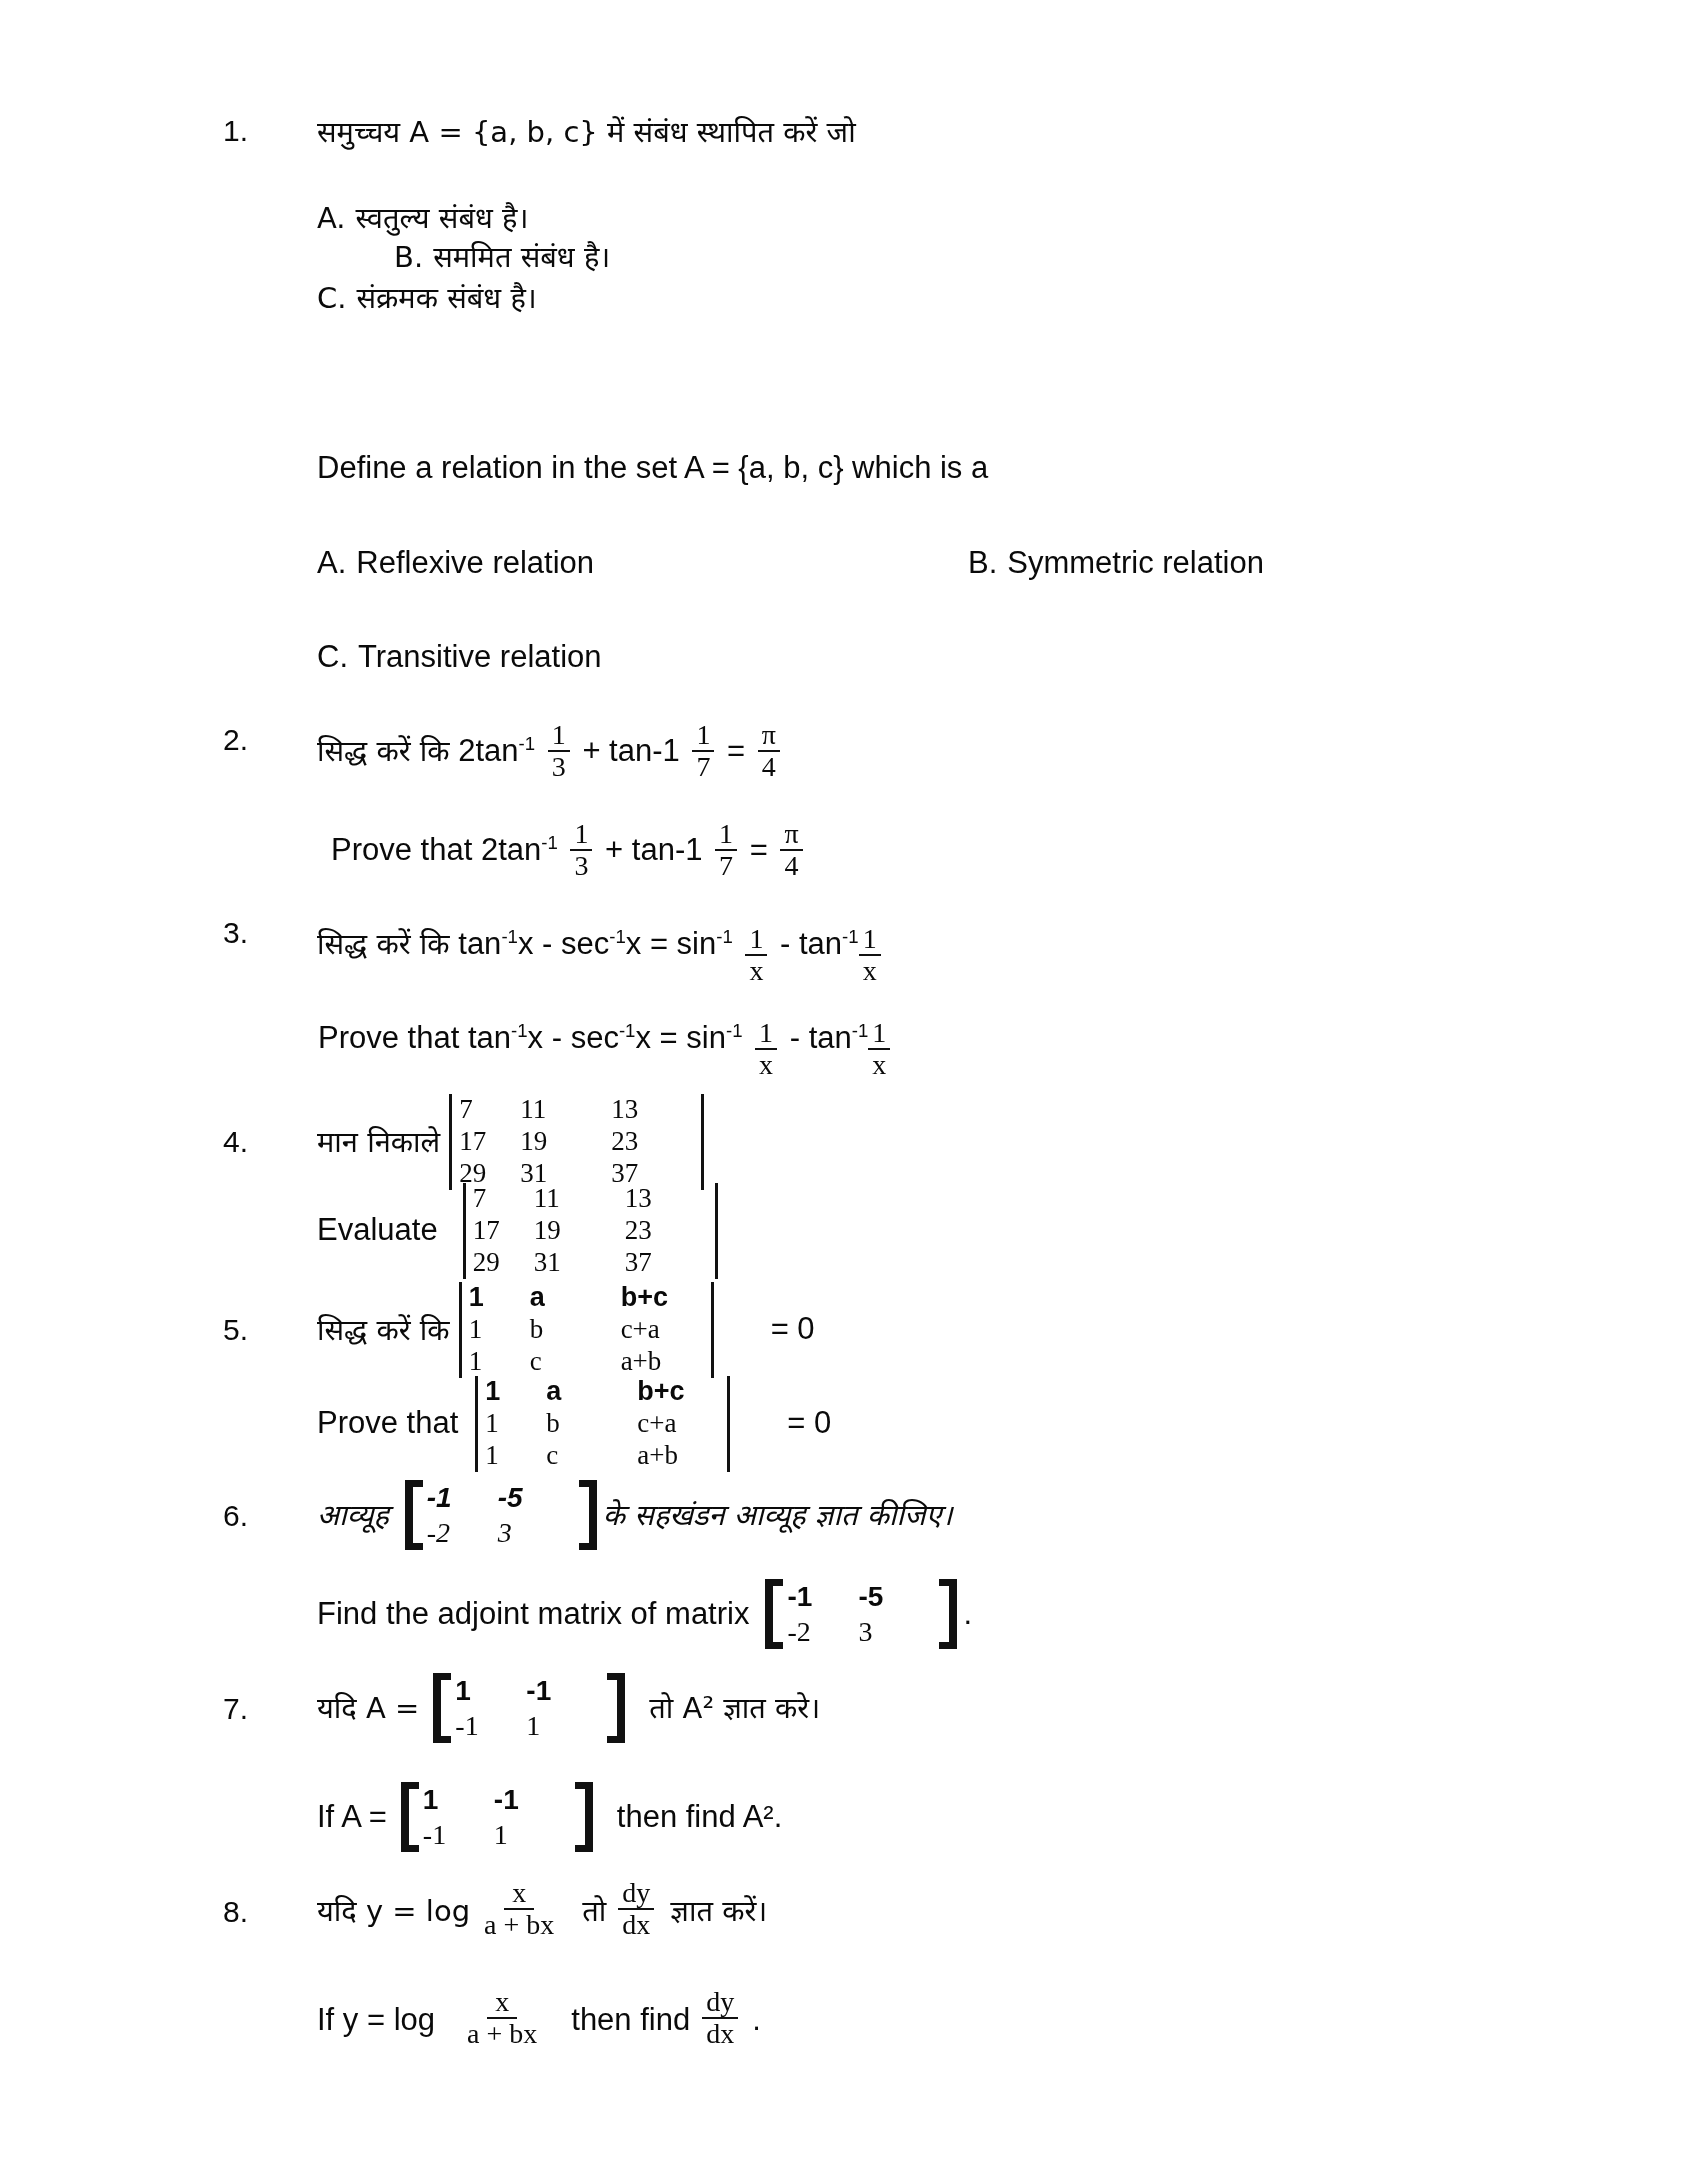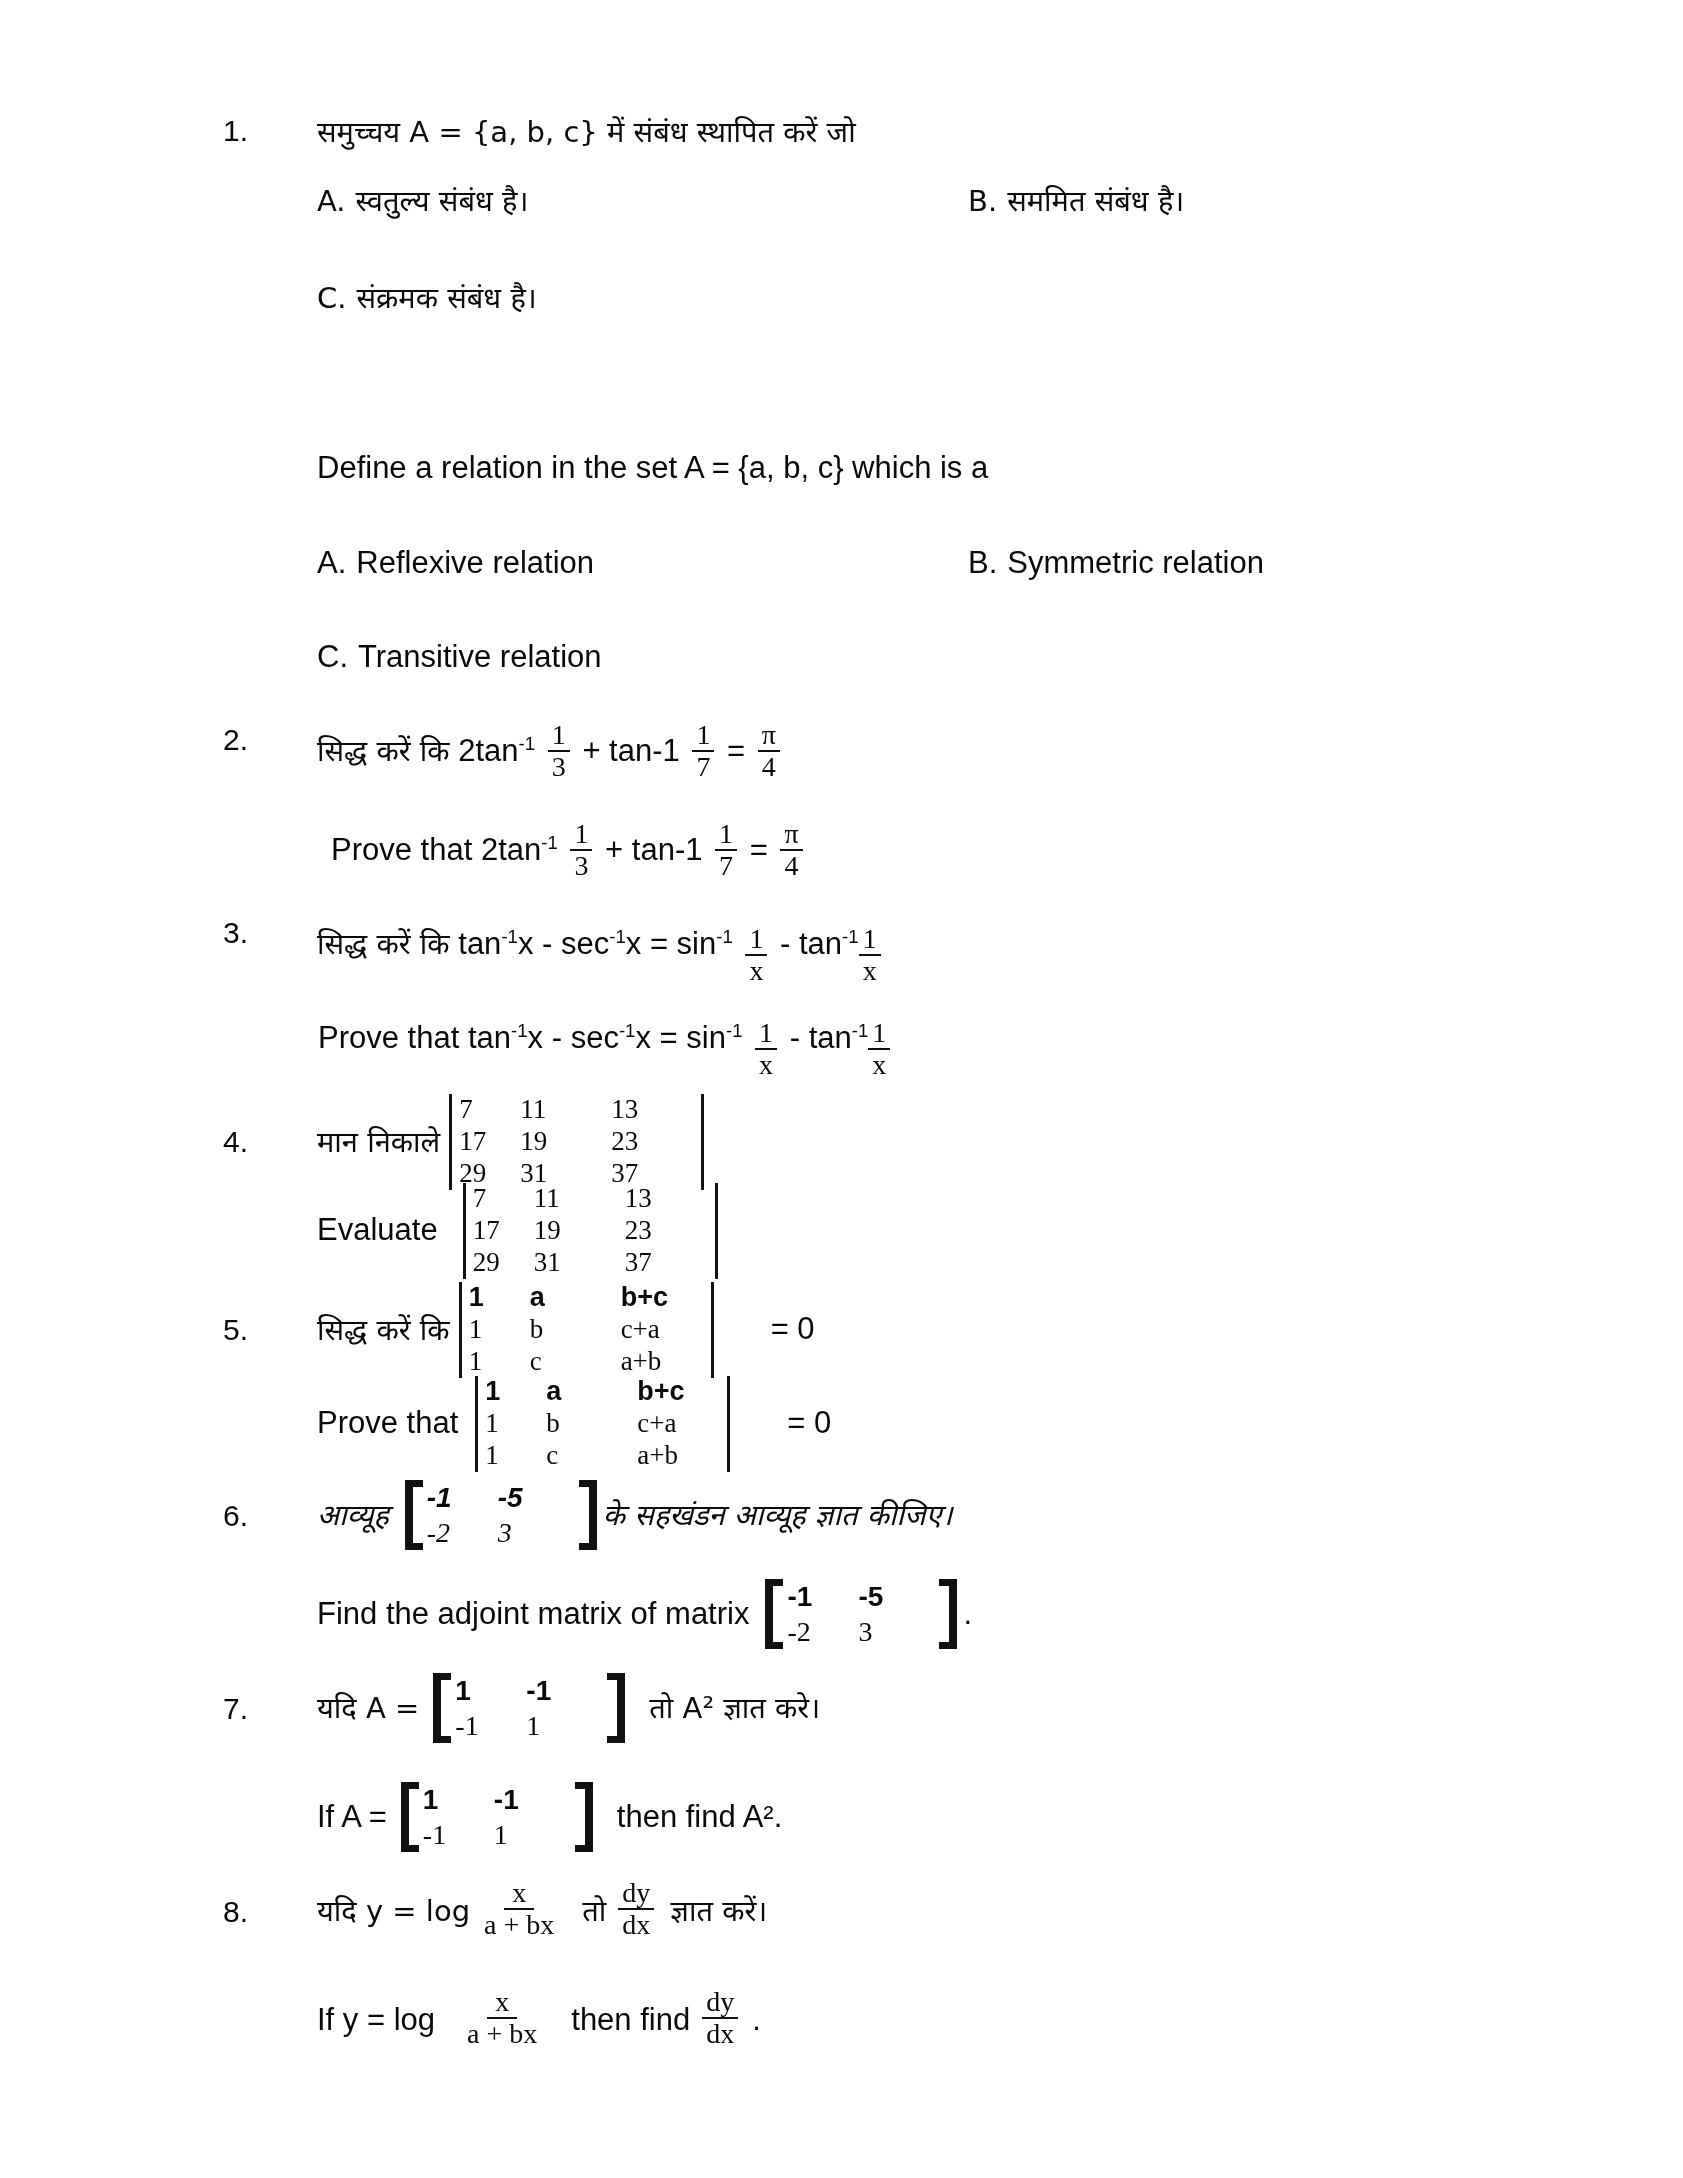--- a/index.html
+++ b/index.html
@@ -143,21 +143,21 @@
 </head>
 <body>
 
 <div class="page">
 
   <div class="q" style="top:114px; left:223px; width:1287px;">
     <div class="qnum">1.</div>
     <div class="qbody hindi">समुच्चय A = {a, b, c} में संबंध स्थापित करें जो</div>
   </div>
 
-  <div class="optrow" style="top:180px;">
+  <div class="optrow" style="top:197px;flex-direction:column;">
     <div class="optA">
       <span class="hindi opt-letter">A.</span><span class="hindi">स्वतुल्य संबंध है।</span>
     </div>
     <div style="margin-left:77px;">
       <span class="hindi opt-letter">B.</span><span class="hindi">सममित संबंध है।</span>
     </div>
   </div>
 
   <div class="optrow" style="top:277px;">
     <div class="optA">

